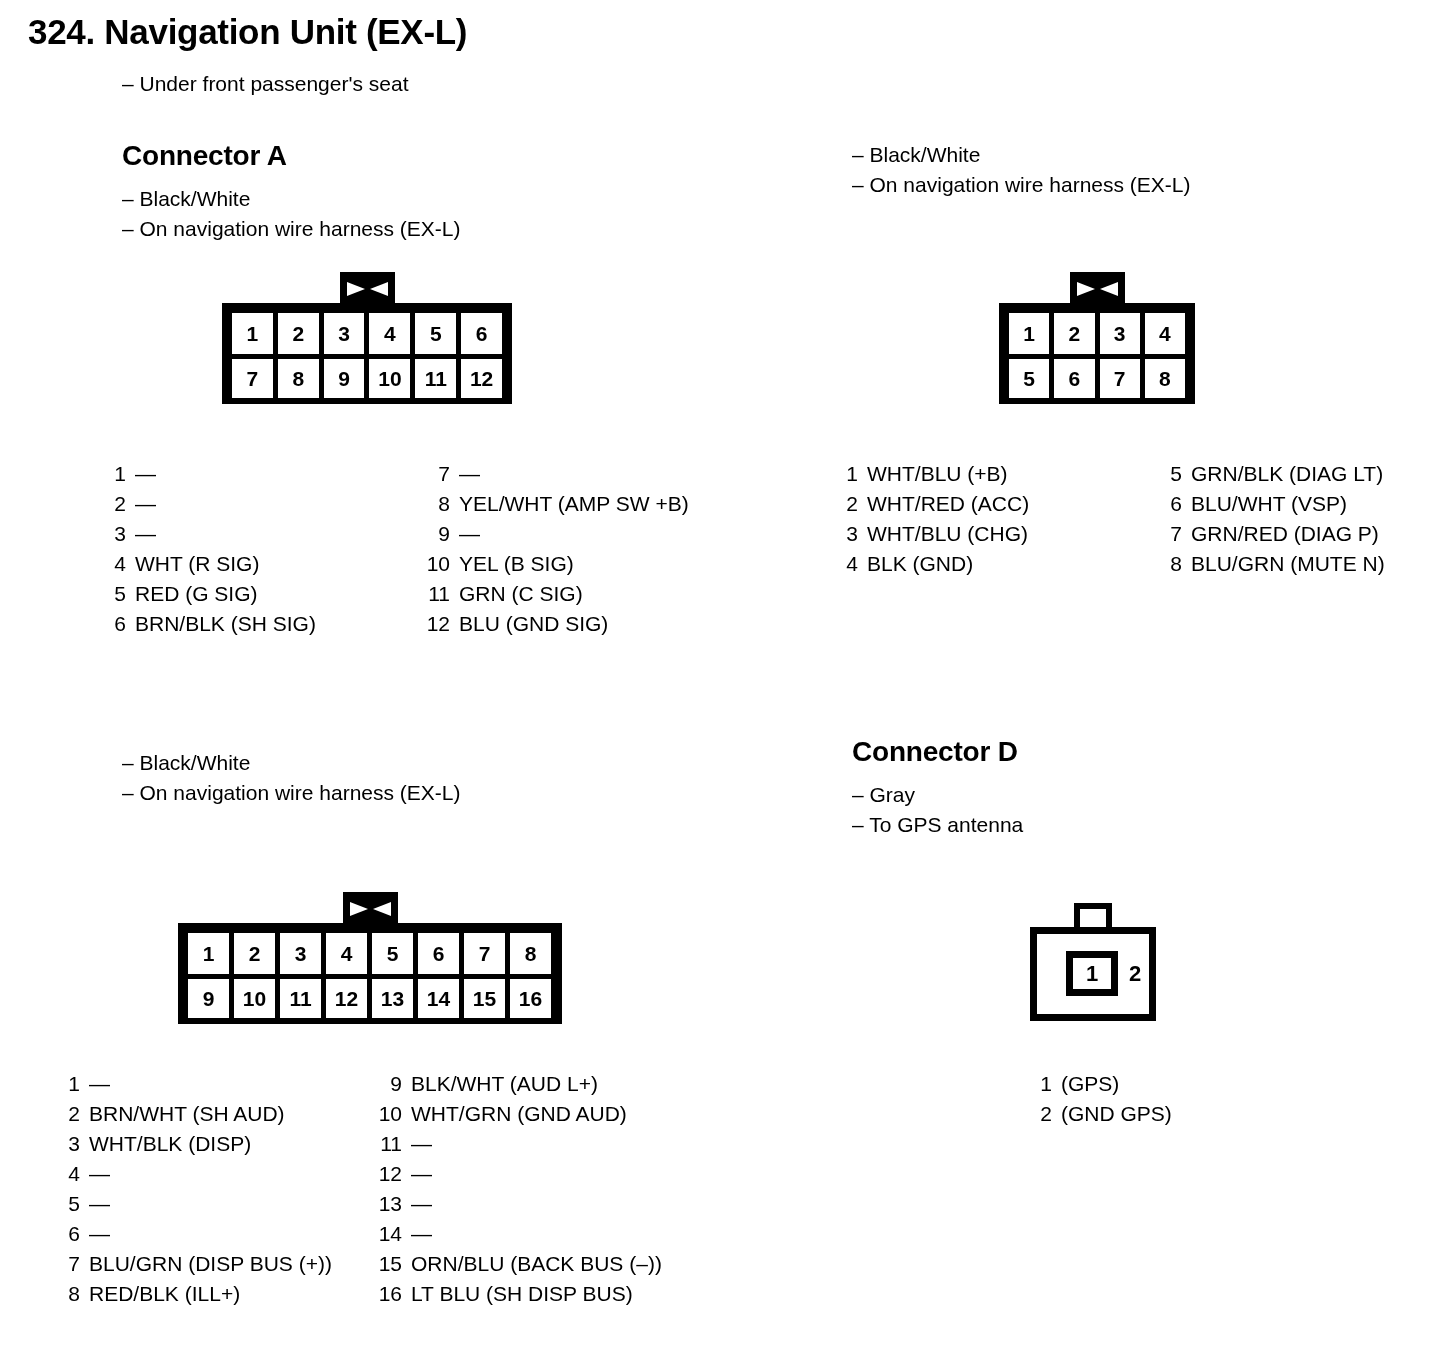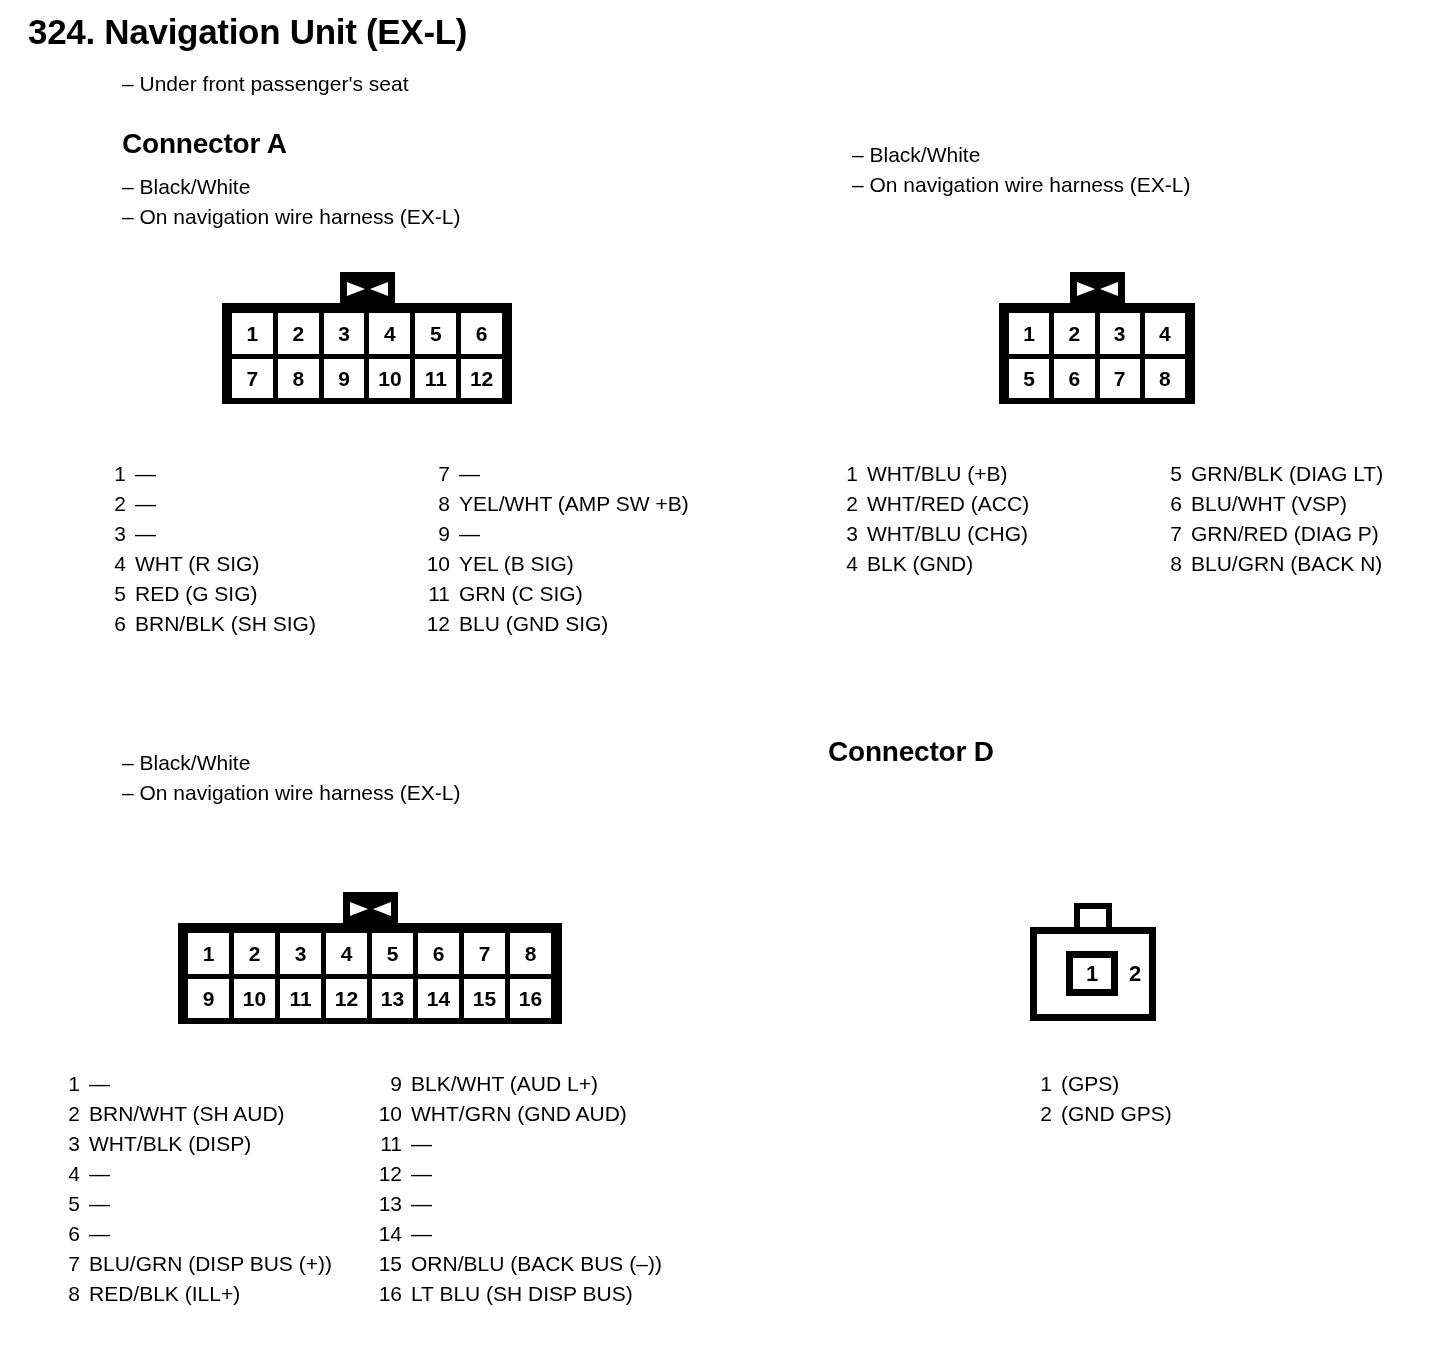--- a/index.html
+++ b/index.html
@@ -145,21 +145,21 @@
     margin-left: 9px;
     flex: 0 0 auto;
   }
 </style>
 </head>
 <body>
 
 <div class="page-title">324. Navigation Unit (EX-L)</div>
 <div class="page-subtitle">– Under front passenger's seat</div>
 
-<div class="connector" style="left:122px; top:128px;">
+<div class="connector" style="left:122px; top:140px;">
   <div class="conn-title">Connector A</div>
   <div class="conn-notes">
     <div class="conn-note">– Black/White</div>
     <div class="conn-note">– On navigation wire harness (EX-L)</div>
   </div>
 </div>
 
 <div class="diagram-wrap" style="position:absolute; left:222px; top:272px; width:290px; height:132px;">
   <div class="latch-tab" style="left:118px; top:0px; width:55px; height:33px;">
     <svg class="latch-bowtie" width="45" height="20" viewBox="0 0 45 20" aria-hidden="true">
@@ -298,21 +298,21 @@
   <div class="pin-line">
       <span class="pin-num">6</span>
       <span class="pin-desc">BLU/WHT (VSP)</span>
     </div>
   <div class="pin-line">
       <span class="pin-num">7</span>
       <span class="pin-desc">GRN/RED (DIAG P)</span>
     </div>
   <div class="pin-line">
       <span class="pin-num">8</span>
-      <span class="pin-desc">BLU/GRN (BACK N)</span>
+      <span class="pin-desc">BLU/GRN (MUTE N)</span>
     </div>
 </div>
 
 <div class="connector" style="left:122px; top:736px;">
   <div class="conn-notes">
     <div class="conn-note">– Black/White</div>
     <div class="conn-note">– On navigation wire harness (EX-L)</div>
   </div>
 </div>
 
@@ -410,22 +410,26 @@
   <div class="pin-line">
       <span class="pin-num">15</span>
       <span class="pin-desc">ORN/BLU (BACK BUS (–))</span>
     </div>
   <div class="pin-line">
       <span class="pin-num">16</span>
       <span class="pin-desc">LT BLU (SH DISP BUS)</span>
     </div>
 </div>
 
-<div class="connector" style="left:828px; top:736px;">
+<div class="connector" style="left:852px; top:736px;">
   <div class="conn-title">Connector D</div>
+  <div class="conn-notes">
+    <div class="conn-note">– Gray</div>
+    <div class="conn-note">– To GPS antenna</div>
+  </div>
 </div>
 
 <div class="coax-wrap" style="position:absolute; left:1030px; top:903px; width:140px; height:118px;">
   <div class="coax-tab" style="left:44px; top:0px; width:38px; height:26px;"></div>
   <div class="coax-body" style="left:0px; top:24px; width:126px; height:94px;"></div>
   <div class="coax-inner" style="left:36px; top:48px; width:52px; height:45px;">1</div>
   <div class="coax-pin2" style="left:99px; top:58px;">2</div>
 </div>
 
 <div class="pinlist" style="left:1022px; top:1069px;">

